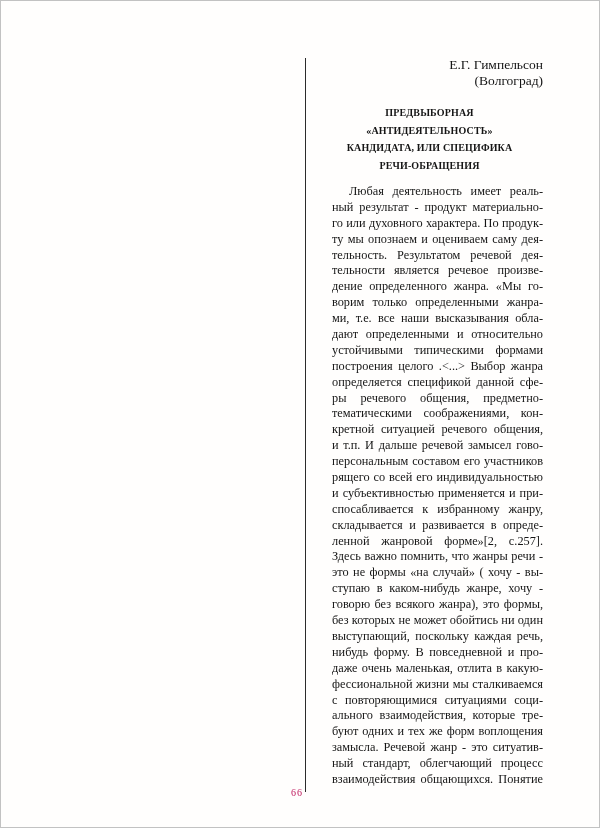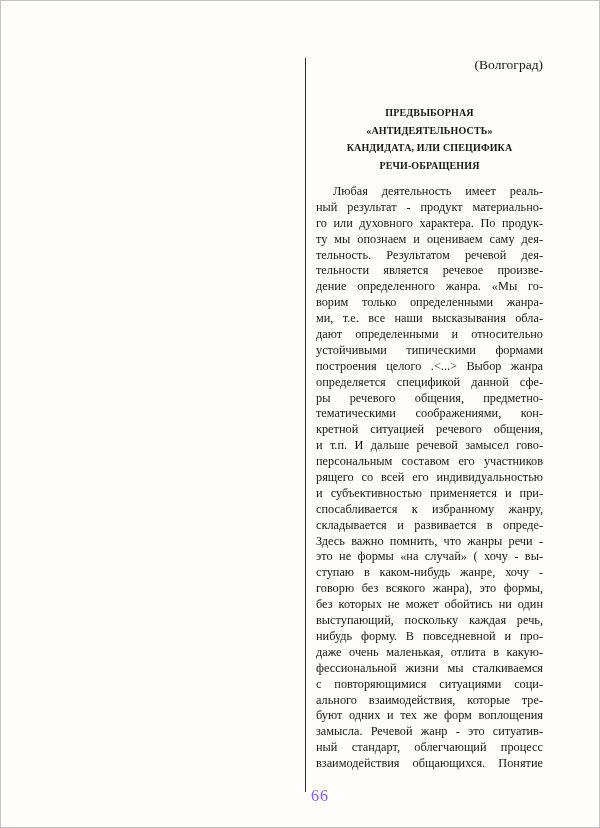--- a/index.html
+++ b/index.html
@@ -61,47 +61,48 @@
     font-size: 12.3px;
     line-height: 15.9px;
   }
   .body-line {
     white-space: nowrap;
     text-align: justify;
     text-align-last: justify;
     text-justify: inter-word;
     height: 15.9px;
     overflow: visible;
+    margin-left: 16px;
   }
   .body-line.indent-first {
     text-indent: 17px;
   }
   .title-line {
     text-align: center;
   }
   .page-number {
     position: absolute;
     left: 290px;
     top: 786px;
-    font-size: 16px;
+    font-size: 10px;
     letter-spacing: 1px;
-    color: #8b5cf6;
-    margin-left: 20px;
+    color: #be185d;
   }
 </style>
 </head>
 <body>
 
 <div class="page">
 
   <div class="column-divider"></div>
 
   <div class="text-column">
 
     <div class="author-block">
+      <div>Е.Г. Гимпельсон</div>
       <div>(Волгоград)</div>
     </div>
 
     <div class="title-block">
         <div class="title-line">ПРЕДВЫБОРНАЯ</div>
         <div class="title-line">«АНТИДЕЯТЕЛЬНОСТЬ»</div>
         <div class="title-line">КАНДИДАТА, ИЛИ СПЕЦИФИКА</div>
         <div class="title-line">РЕЧИ-ОБРАЩЕНИЯ</div>
       </div>
 
@@ -121,20 +122,21 @@
         <div class="body-line">определяется спецификой данной сфе-</div>
         <div class="body-line">ры речевого общения, предметно-</div>
         <div class="body-line">тематическими соображениями, кон-</div>
         <div class="body-line">кретной ситуацией речевого общения,</div>
         <div class="body-line">и т.п. И дальше речевой замысел гово-</div>
         <div class="body-line">персональным составом его участников</div>
         <div class="body-line">рящего со всей его индивидуальностью</div>
         <div class="body-line">и субъективностью применяется и при-</div>
         <div class="body-line">спосабливается к избранному жанру,</div>
         <div class="body-line">складывается и развивается в опреде-</div>
+        <div class="body-line">ленной жанровой форме»[2, с.257].</div>
         <div class="body-line">Здесь важно помнить, что жанры речи -</div>
         <div class="body-line">это не формы «на случай» ( хочу - вы-</div>
         <div class="body-line">ступаю в каком-нибудь жанре, хочу -</div>
         <div class="body-line">говорю без всякого жанра), это формы,</div>
         <div class="body-line">без которых не может обойтись ни один</div>
         <div class="body-line">выступающий, поскольку каждая речь,</div>
         <div class="body-line">нибудь форму. В повседневной и про-</div>
         <div class="body-line">даже очень маленькая, отлита в какую-</div>
         <div class="body-line">фессиональной жизни мы сталкиваемся</div>
         <div class="body-line">с повторяющимися ситуациями соци-</div>

